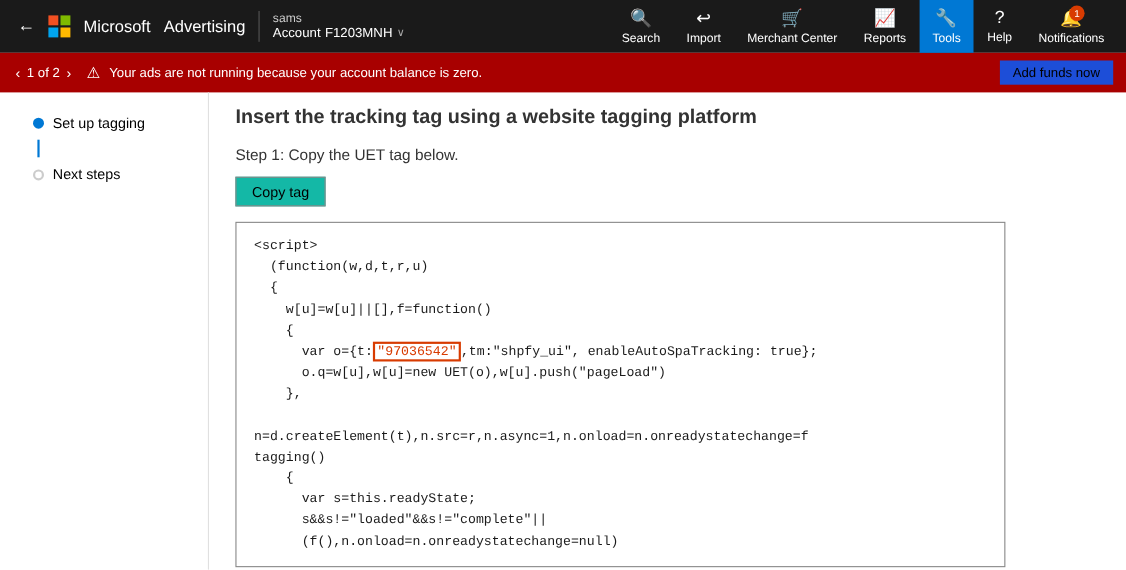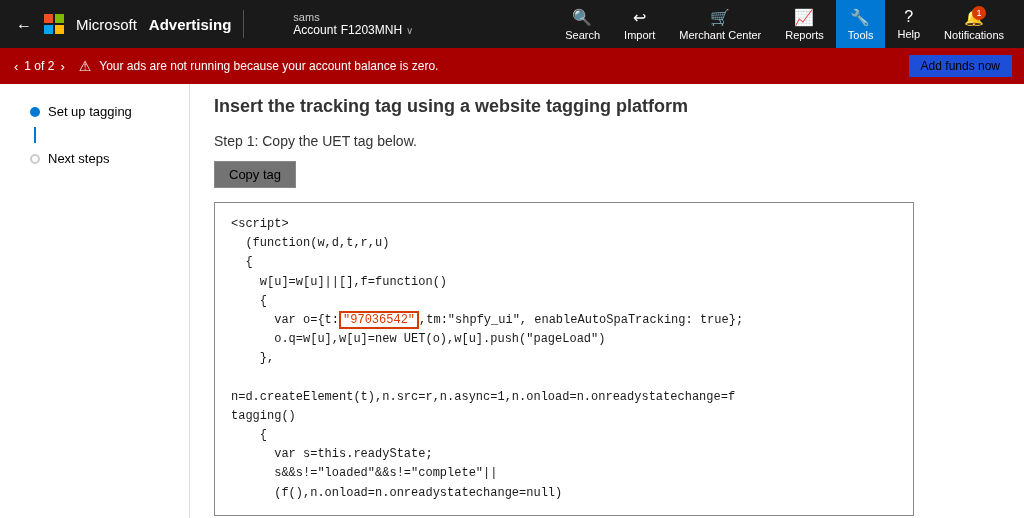--- a/index.html
+++ b/index.html
@@ -50,21 +50,20 @@
     }
     .nav-divider {
       width: 1px;
       height: 28px;
       background: #555;
       margin: 0 12px;
     }
     .nav-account-info {
       display: flex;
       flex-direction: column;
-      margin-left: 37px;
     }
     .nav-username {
       color: #ccc;
       font-size: 11px;
     }
     .nav-account-row {
       display: flex;
       align-items: center;
       gap: 4px;
     }
@@ -217,21 +216,21 @@
       font-weight: 700;
       color: #333;
       margin-bottom: 16px;
     }
     .step-label {
       font-size: 14px;
       color: #333;
       margin-bottom: 12px;
     }
     .copy-tag-btn {
-      background: #737373;
+      background: #14b8a6;
       border: 1px solid #888;
       padding: 5px 14px;
       font-size: 13px;
       cursor: pointer;
       margin-bottom: 14px;
     }
 
     
     .code-box {
       border: 1px solid #888;
@@ -261,21 +260,21 @@
   <button class="nav-back-btn">←</button>
 
   <div class="ms-logo">
     <div class="ms-grid">
       <span></span>
         <span></span>
         <span></span>
         <span></span>
     </div>
     <span class="nav-brand">Microsoft</span>
-    <span class="nav-brand" style="font-weight:700;">Advertising</span>
+    <span class="nav-brand" style="font-weight:400;">Advertising</span>
   </div>
 
   <div class="nav-divider"></div>
 
   <div class="nav-account-info">
     <span class="nav-username">sams</span>
     <div class="nav-account-row">
       <span class="nav-account-id">Account</span>
       <span class="nav-account-id">F1203MNH</span>
       <span class="nav-chevron">∨</span>

